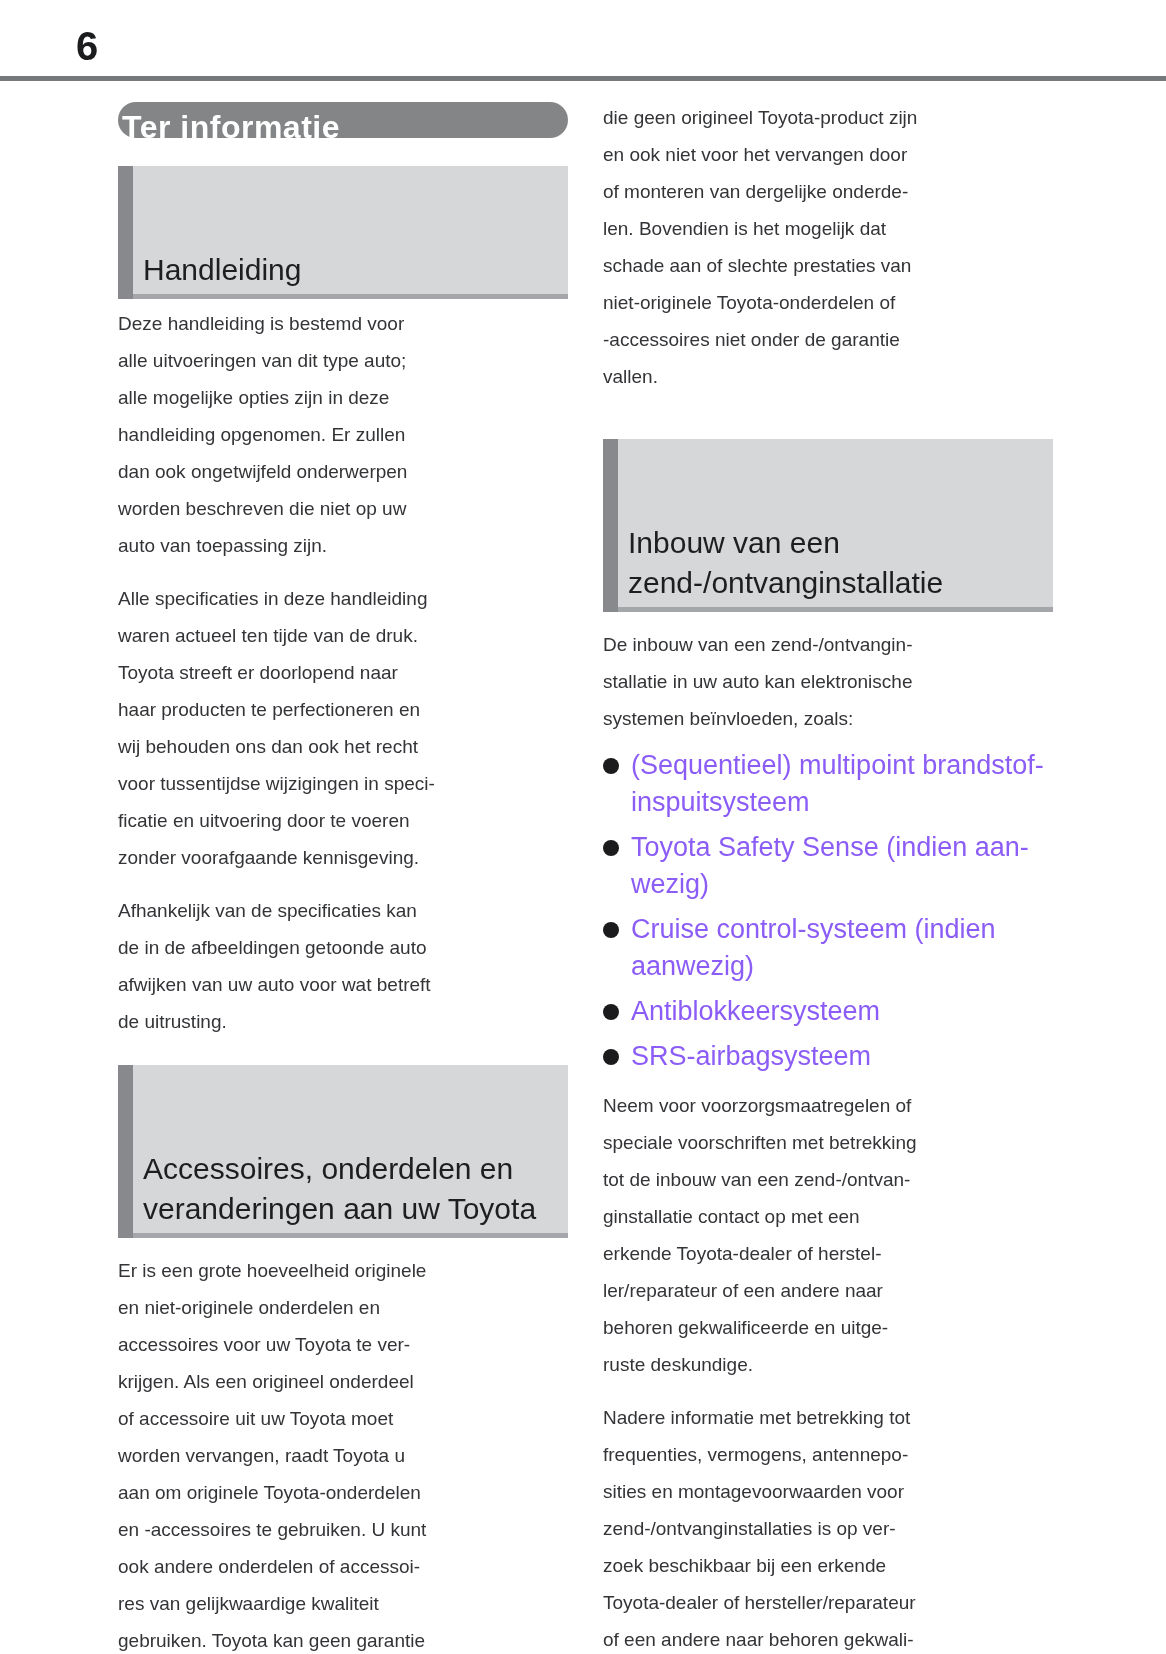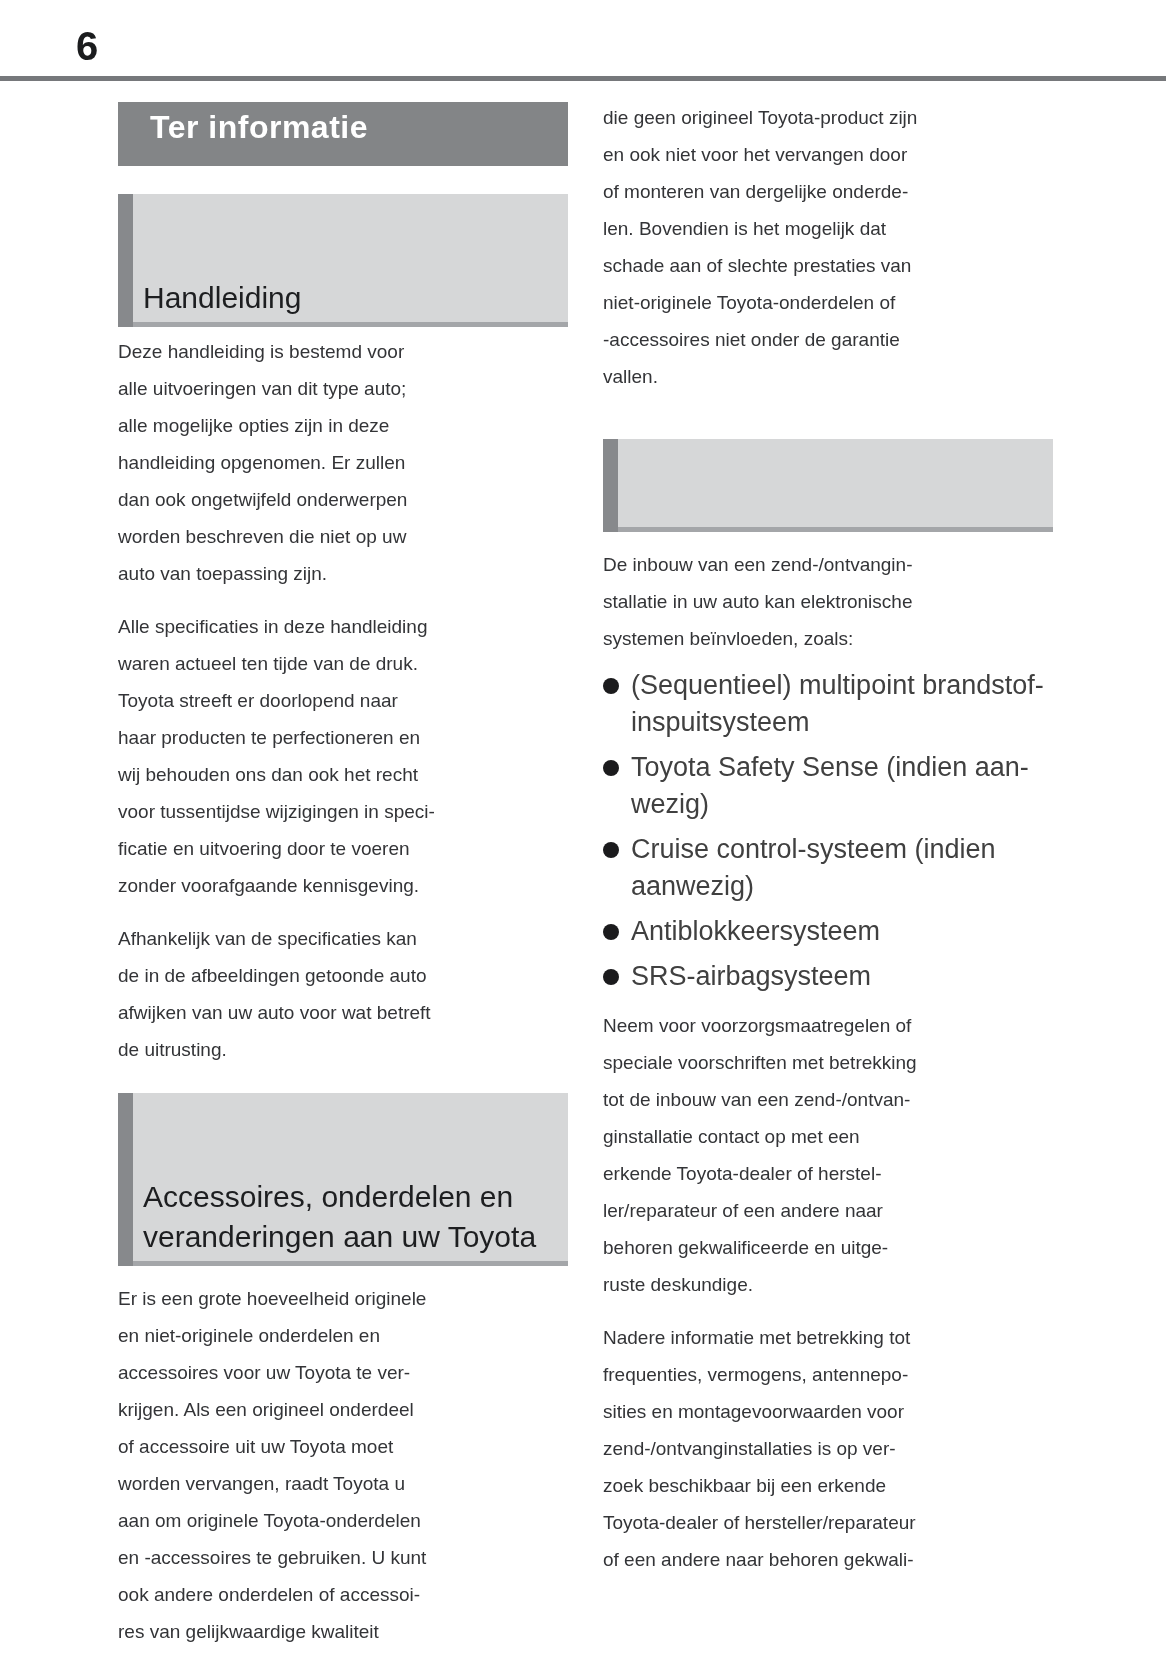--- a/index.html
+++ b/index.html
@@ -30,24 +30,25 @@
   .col { position: absolute; width: 450px; }
   .col-left  { left: 118px; top: 102px; }
   .col-right { left: 603px; top: 83px; }
 
   .banner {
     background: #838587;
     color: #ffffff;
     font-size: 32px;
     font-weight: bold;
     letter-spacing: 0.5px;
-    height: 64px;
+    height: 36px;
     line-height: 50px;
-    padding-left: 32px;
+    padding-left: 4px;
     margin-bottom: 28px;
+    border-radius: 25px;
   }
   .sec {
     position: relative;
     background: #d6d7d8;
     border-bottom: 5px solid #a4a6a9;
     padding: 4px 6px 4px 25px;
     font-size: 30px;
     line-height: 40px;
     font-weight: normal;
     color: #1d1e20;
@@ -83,21 +84,21 @@
     width: 16px;
     height: 16px;
     border-radius: 50%;
     background: #1b1b1d;
     margin: 11px 12px 0 0;
   }
   .bullet-text {
     white-space: pre-line;
     font-size: 27px;
     line-height: 37px;
-    color: #404040;
+    color: #8b5cf6;
   }
 </style>
 </head>
 <body>
 
 <div class="page">
 
   <div class="page-number">6</div>
   <div class="header-rule"></div>
 
@@ -158,20 +159,22 @@
 en ook niet voor het vervangen door
 of monteren van dergelijke onderde-
 len. Bovendien is het mogelijk dat
 schade aan of slechte prestaties van
 niet-originele Toyota-onderdelen of
 -accessoires niet onder de garantie
 vallen.</p>
 
     <div class="sec sec-inbouw">
       <div class="accent"></div>
+      <span>Inbouw van een
+zend-/ontvanginstallatie</span>
     </div>
 
     <p class="par par-after-sec">De inbouw van een zend-/ontvangin-
 stallatie in uw auto kan elektronische
 systemen beïnvloeden, zoals:</p>
 
     <ul class="bullets">
       <li class="bullet-item">
         <span class="dot"></span>
         <span class="bullet-text">(Sequentieel) multipoint brandstof-

